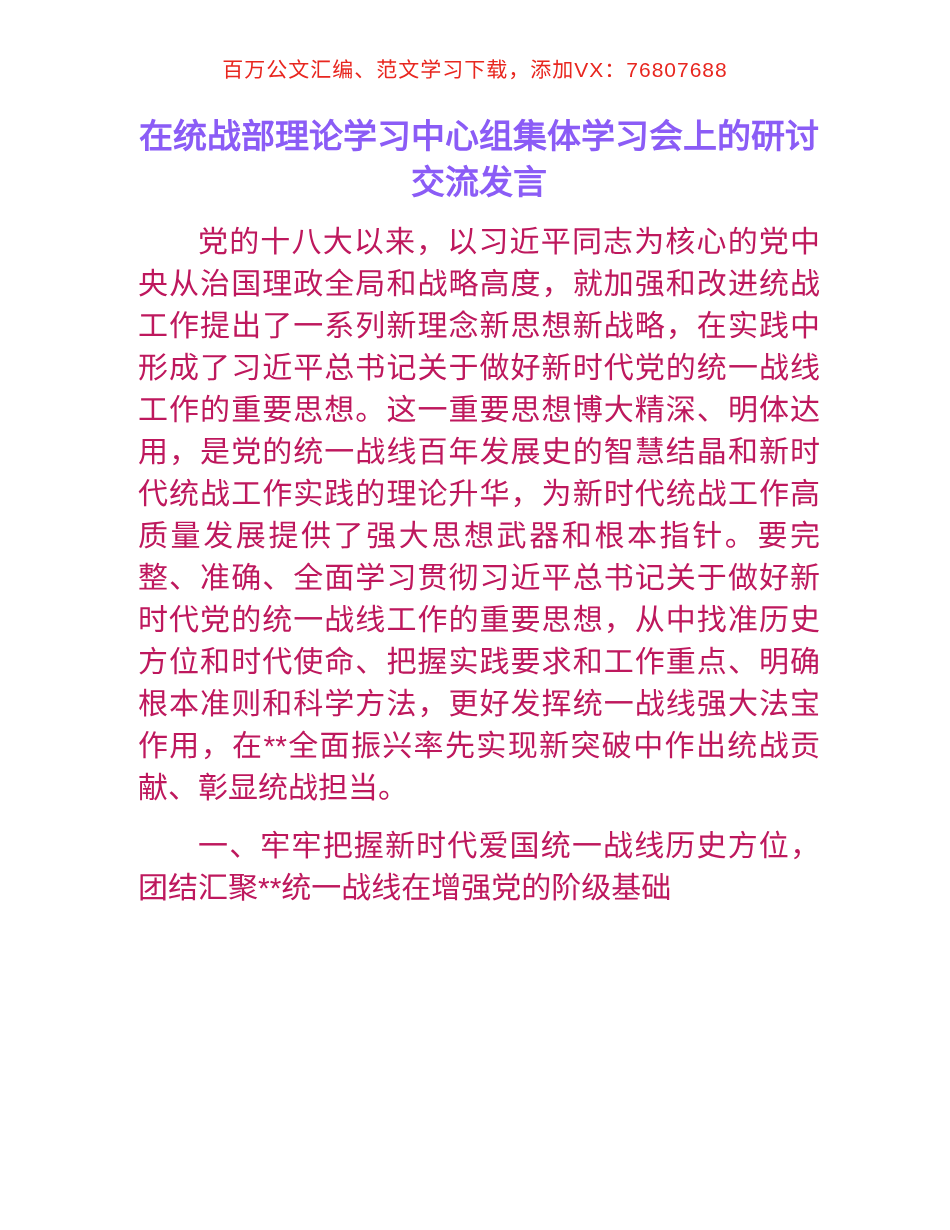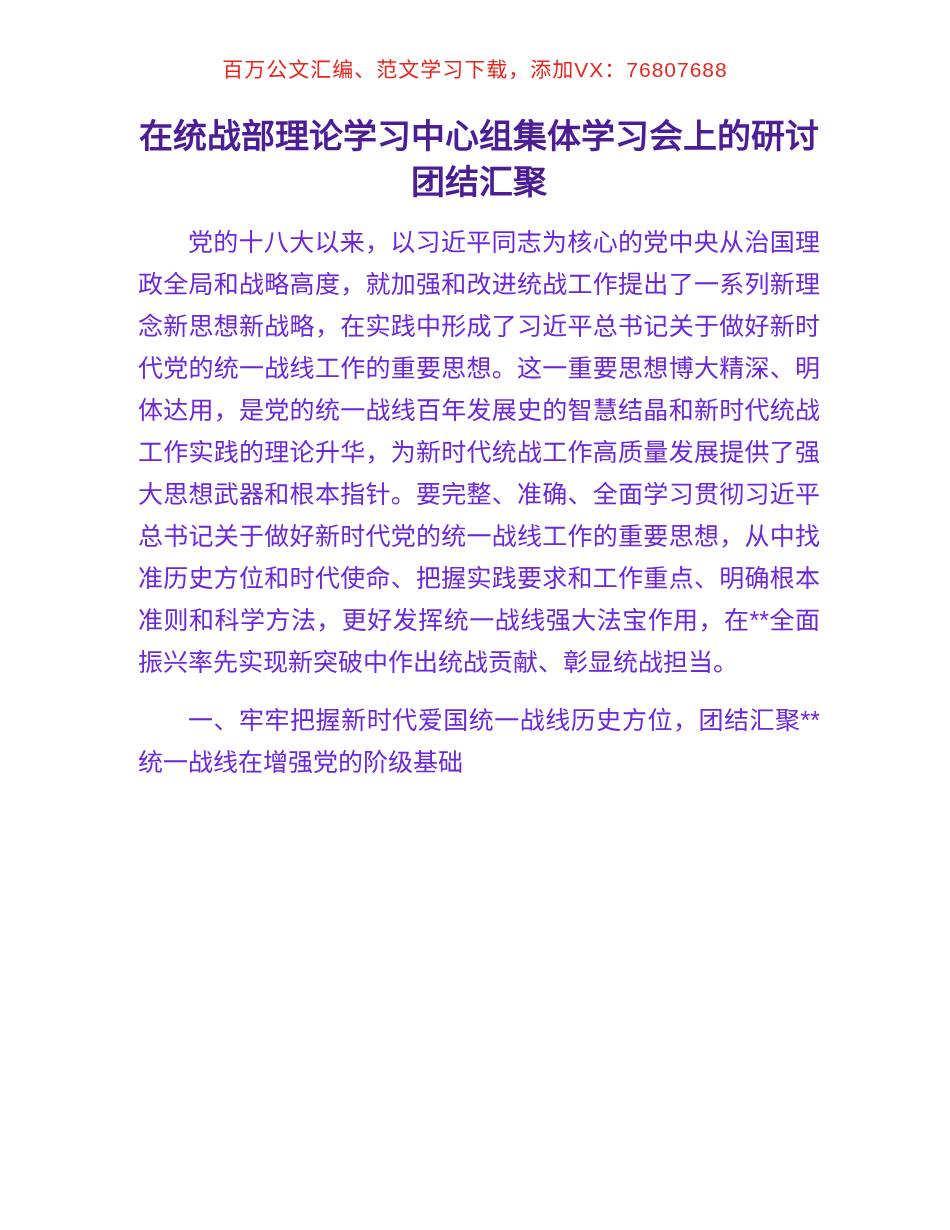--- a/index.html
+++ b/index.html
@@ -24,49 +24,49 @@
     line-height: 26px;
     color: #e8261f;
     letter-spacing: 1px;
   }
   .doc-title {
     margin: 30px 130px 0 138px;
     font-size: 34px;
     font-weight: bold;
     line-height: 46px;
     text-align: center;
-    color: #4c1d95;
+    color: #8b5cf6;
   }
   .doc-title .title-line {
     display: block;
   }
   .doc-body {
     margin: 0 130px 0 138px;
   }
   .para {
-    font-size: 25px;
+    font-size: 30px;
     line-height: 42px;
     text-align: justify;
     text-indent: 2em;
     margin: 16px 0;
-    color: #6d28d9;
+    color: #be185d;
     word-break: normal;
     overflow-wrap: break-word;
   }
 </style>
 </head>
 <body>
 
 <div class="page">
 
   <div class="watermark">百万公文汇编、范文学习下载，添加VX：76807688</div>
 
   <h1 class="doc-title">
     <span class="title-line">在统战部理论学习中心组集体学习会上的研讨</span>
-    <span class="title-line">团结汇聚</span>
+    <span class="title-line">交流发言</span>
   </h1>
 
   <div class="doc-body">
     <p class="para">党的十八大以来，以习近平同志为核心的党中央从治国理政全局和战略高度，就加强和改进统战工作提出了一系列新理念新思想新战略，在实践中形成了习近平总书记关于做好新时代党的统一战线工作的重要思想。这一重要思想博大精深、明体达用，是党的统一战线百年发展史的智慧结晶和新时代统战工作实践的理论升华，为新时代统战工作高质量发展提供了强大思想武器和根本指针。要完整、准确、全面学习贯彻习近平总书记关于做好新时代党的统一战线工作的重要思想，从中找准历史方位和时代使命、把握实践要求和工作重点、明确根本准则和科学方法，更好发挥统一战线强大法宝作用，在**全面振兴率先实现新突破中作出统战贡献、彰显统战担当。</p>
     <p class="para">一、牢牢把握新时代爱国统一战线历史方位，团结汇聚**统一战线在增强党的阶级基础</p>
   </div>
 
 </div>
 
 </body></html>

